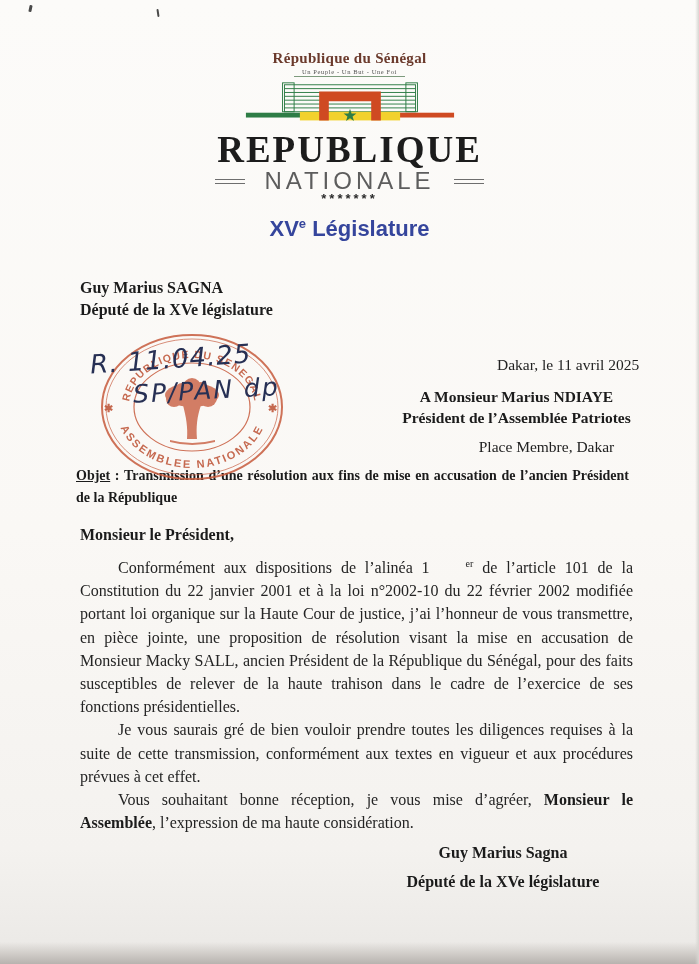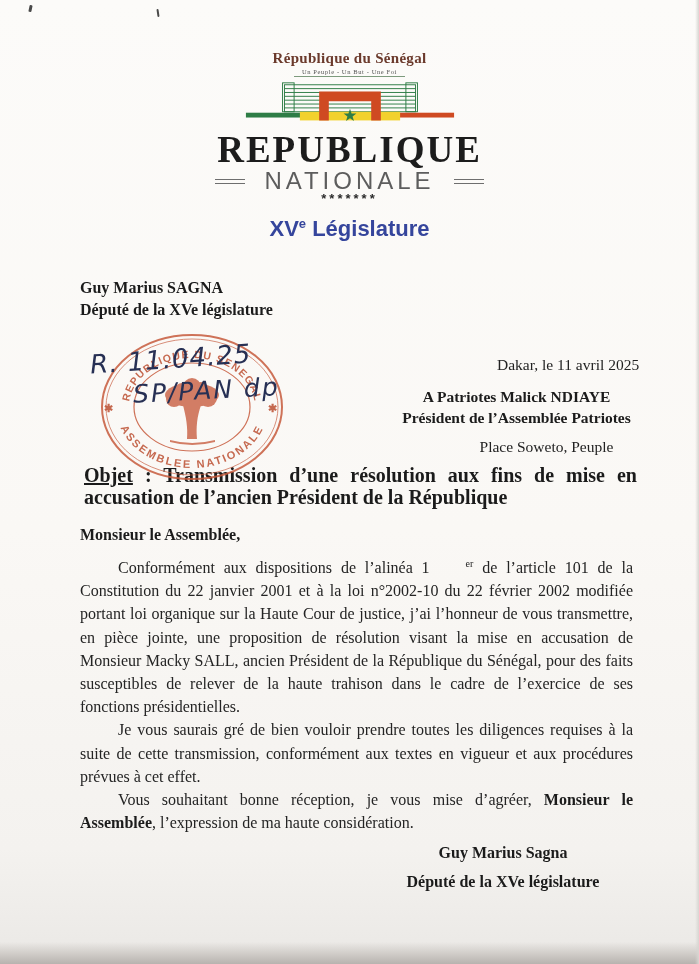--- a/index.html
+++ b/index.html
@@ -31,21 +31,21 @@
   .stamp-text{font-family:"Liberation Sans",sans-serif;font-weight:bold;fill:#c05a3e;}
   .handwriting{position:absolute;font-family:"DejaVu Sans",sans-serif;font-style:italic;color:#273054;z-index:3;white-space:nowrap;}
   .hw1{left:90px;top:344px;font-size:26px;transform:rotate(-4deg);letter-spacing:1px;}
   .hw2{left:133px;top:376px;font-size:25px;transform:rotate(-3deg);letter-spacing:2px;}
 
   .dateline{position:absolute;left:497px;top:356px;font-size:15.5px;color:#222;}
   .recipient{position:absolute;left:400px;top:386px;width:233px;text-align:center;font-weight:bold;
              font-size:15.5px;line-height:21px;color:#1b1b1b;}
   .place{position:absolute;left:430px;top:438px;width:233px;text-align:center;font-size:15.5px;color:#222;}
 
-  .subject{position:absolute;left:84px;top:465px;width:553px;font-weight:bold;font-size:20px;
+  .subject{position:absolute;left:76px;top:465px;width:553px;font-weight:bold;font-size:14px;
            line-height:21.5px;text-align:justify;color:#1b1b1b;}
   .subject .label{text-decoration:underline;}
   .salutation{position:absolute;left:80px;top:526px;font-weight:bold;font-size:16px;color:#1b1b1b;}
 
   .body-text{position:absolute;left:80px;top:556px;width:553px;font-size:16px;line-height:23.2px;
              text-align:justify;color:#242424;}
   .body-text p{margin:0;text-indent:38px;}
   .body-text sup{font-size:10px;line-height:0;vertical-align:super;margin-left:36px;}
   .body-text b{color:#1b1b1b;}
 
@@ -134,30 +134,30 @@
         <path d="M76,109 Q98,115 121,109 L121,111 Q98,117 76,111 Z"></path>
       </g>
     </svg>
   </div>
 
   <div class="handwriting hw1">R. 11.04.25</div>
   <div class="handwriting hw2">SP/PAN dp</div>
 
   <div class="dateline">Dakar, le 11 avril 2025</div>
   <div class="recipient">
-    <div>A Patriotes Malick NDIAYE</div>
+    <div>A Monsieur Marius NDIAYE</div>
     <div>Président de l’Assemblée Patriotes</div>
   </div>
-  <div class="place">Place Soweto, Peuple</div>
+  <div class="place">Place Membre, Dakar</div>
 
   <div class="subject">
     <span class="label">Objet</span><span> : </span><span>Transmission d’une résolution aux fins de mise en accusation de l’ancien Président de la République</span>
   </div>
 
-  <div class="salutation">Monsieur le Assemblée,</div>
+  <div class="salutation">Monsieur le Président,</div>
 
   <div class="body-text">
     <p><span>Conformément aux dispositions de l’alinéa 1</span><sup>er</sup><span> de l’article 101 de la Constitution du 22 janvier 2001 et à la loi n°2002-10 du 22 février 2002 modifiée portant loi organique sur la Haute Cour de justice, j’ai l’honneur de vous transmettre, en pièce jointe, une proposition de résolution visant la mise en accusation de Monsieur Macky SALL, ancien Président de la République du Sénégal, pour des faits susceptibles de relever de la haute trahison dans le cadre de l’exercice de ses fonctions présidentielles.</span></p>
     <p>Je vous saurais gré de bien vouloir prendre toutes les diligences requises à la suite de cette transmission, conformément aux textes en vigueur et aux procédures prévues à cet effet.</p>
     <p><span>Vous souhaitant bonne réception, je vous mise d’agréer, </span><b>Monsieur le Assemblée</b><span>, l’expression de ma haute considération.</span></p>
   </div>
 
   <div class="signature">
     <div>Guy Marius Sagna</div>
     <div class="sig-title">Député de la XVe législature</div>

